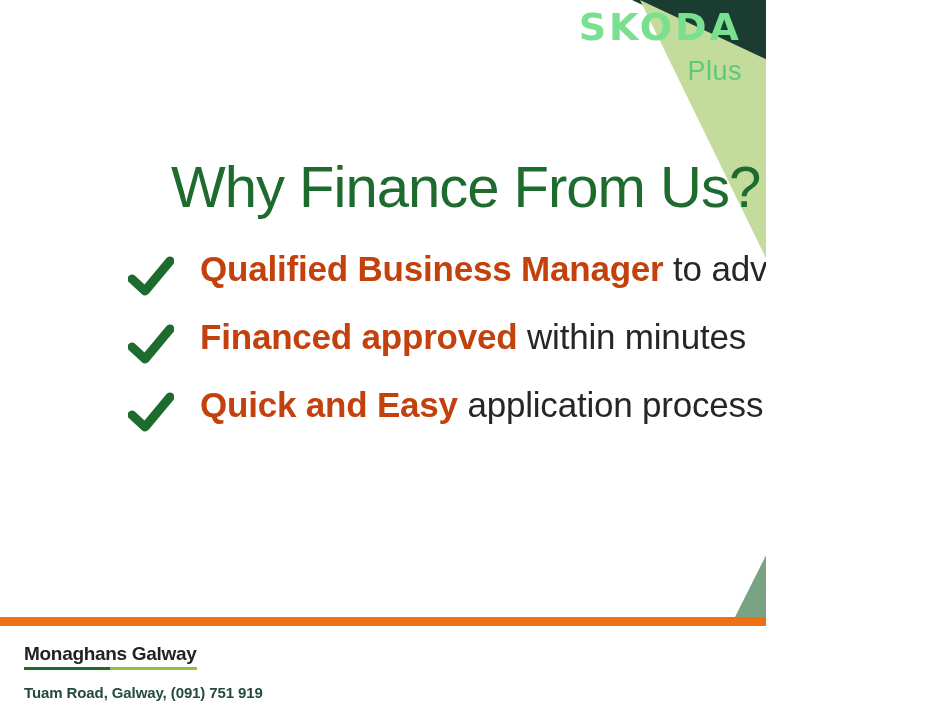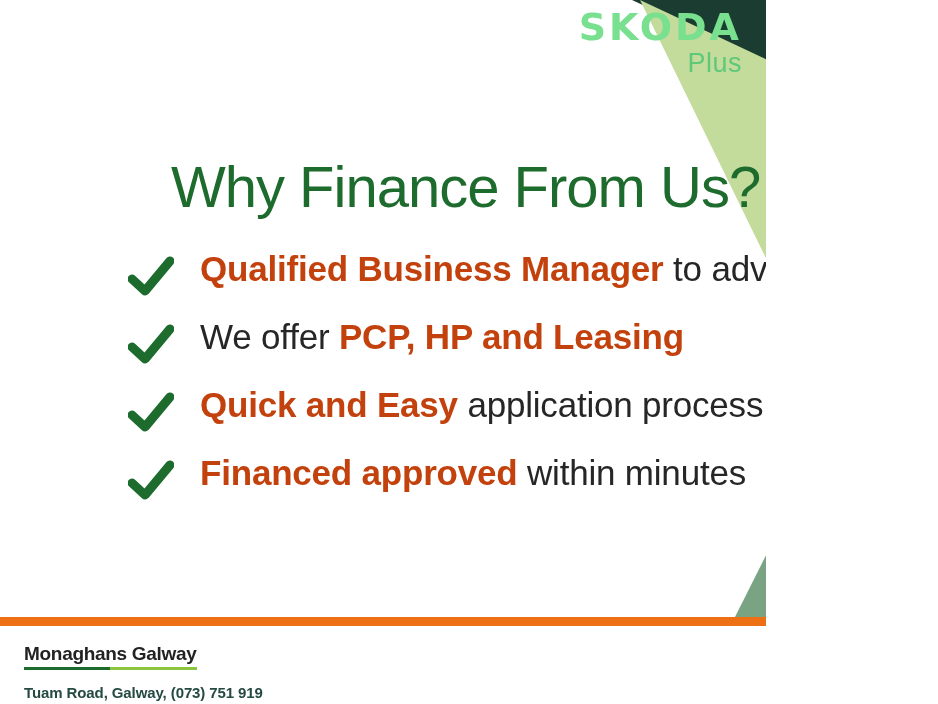--- a/index.html
+++ b/index.html
@@ -36,21 +36,21 @@
     letter-spacing:3px;
     color:#78E08F;
     display:block;
   }
   .brand-sub {
     font-family:"Liberation Sans", sans-serif;
     font-size:27px;
     font-weight:400;
     color:#5FC97A;
     display:block;
-    margin-top:4px;
+    margin-top:12px;
     letter-spacing:0.5px;
   }
 
   
   .headline {
     position:absolute;
     left:171px;
     top:153px;
     font-size:58px;
     font-weight:400;
@@ -162,46 +162,38 @@
           </svg>
         </span>
         <span class="bullet-text"><span class="hl">Qualified Business Manager</span><span> to advise</span></span>
       </li>
       <li class="bullet">
         <span class="check">
           <svg viewBox="0 0 46 44">
             <path d="M4 24 L17 36 L42 6" fill="none" stroke="#1E6B2E" stroke-width="9" stroke-linecap="round" stroke-linejoin="round"></path>
           </svg>
         </span>
-        <span class="bullet-text"><span>We offer </span><span class="hl">PCP, HP and Leasing</span></span>
+        <span class="bullet-text"><span class="hl">Financed approved</span><span> within minutes</span></span>
       </li>
       <li class="bullet">
         <span class="check">
           <svg viewBox="0 0 46 44">
             <path d="M4 24 L17 36 L42 6" fill="none" stroke="#1E6B2E" stroke-width="9" stroke-linecap="round" stroke-linejoin="round"></path>
           </svg>
         </span>
         <span class="bullet-text"><span class="hl">Quick and Easy</span><span> application process</span></span>
-      </li>
-      <li class="bullet">
-        <span class="check">
-          <svg viewBox="0 0 46 44">
-            <path d="M4 24 L17 36 L42 6" fill="none" stroke="#1E6B2E" stroke-width="9" stroke-linecap="round" stroke-linejoin="round"></path>
-          </svg>
-        </span>
-        <span class="bullet-text"><span class="hl">Financed approved</span><span> within minutes</span></span>
       </li>
     </ul>
 
   <div class="rule"></div>
 
   <div class="footer">
     <span class="dealer-wrap">
       <span class="dealer">Monaghans Galway</span>
       <span class="dealer-underline">
         <span class="u-dark"></span>
         <span class="u-light"></span>
       </span>
     </span>
-    <div class="address">Tuam Road, Galway, (073) 751 919</div>
+    <div class="address">Tuam Road, Galway, (091) 751 919</div>
   </div>
 
 </div>
 
 </body></html>

